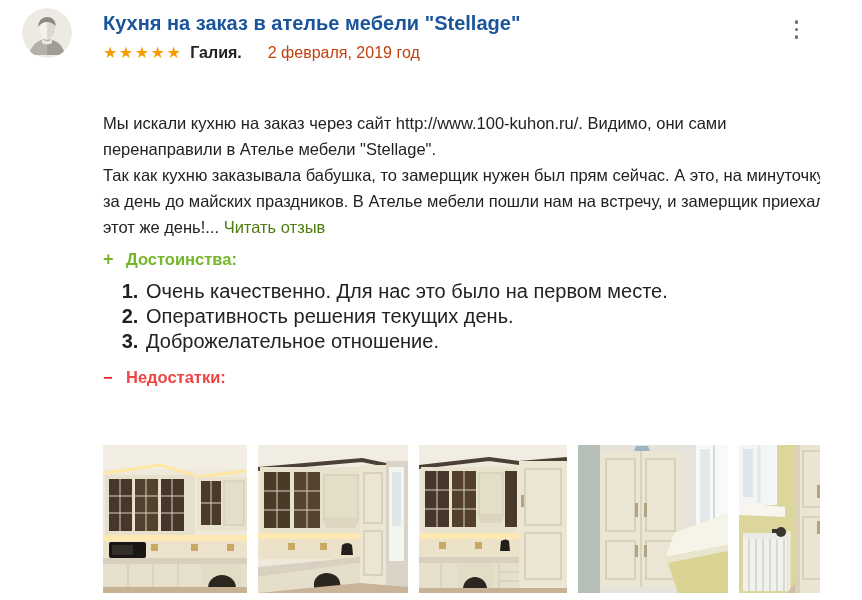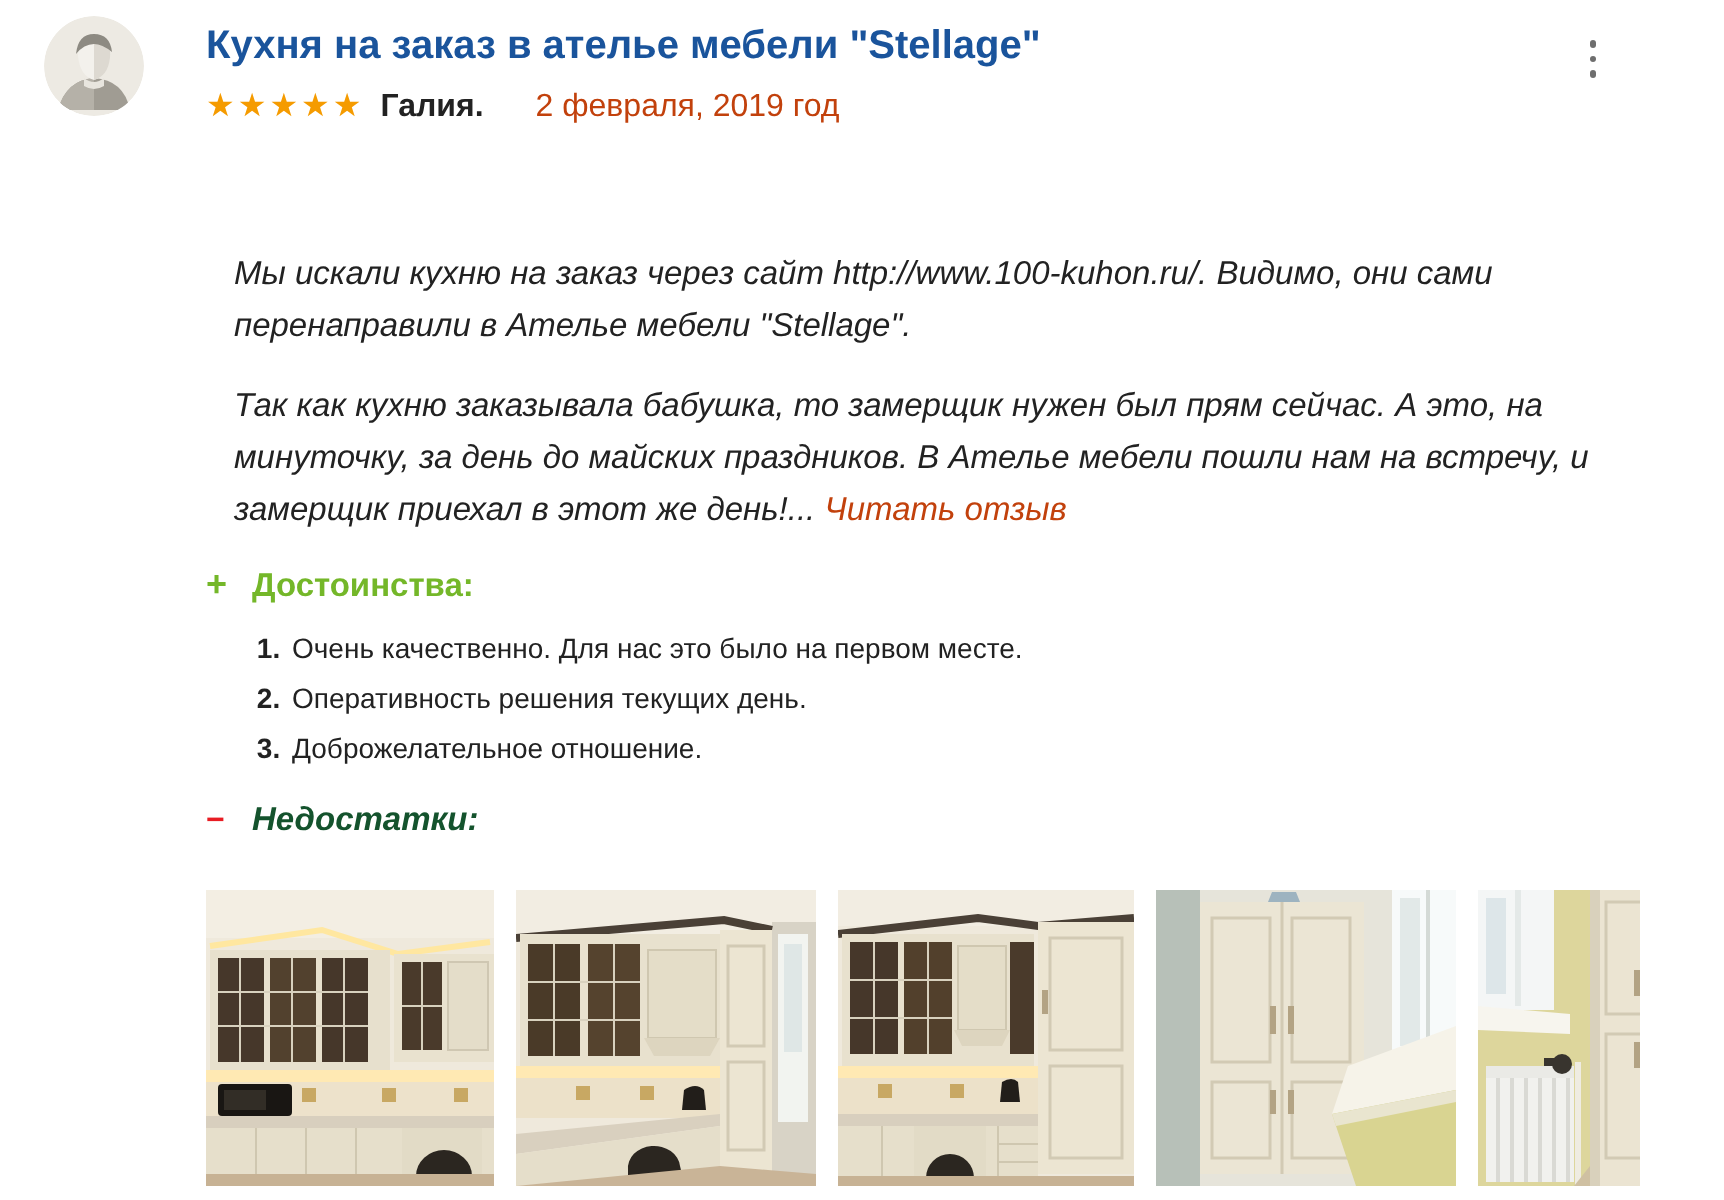--- a/index.html
+++ b/index.html
@@ -14,30 +14,30 @@
   .title{margin:0;font-size:20px;line-height:26px;font-weight:bold;color:#1a549c;cursor:pointer;}
   .meta-row{display:flex;align-items:baseline;margin-top:7px;font-size:16px;}
   .stars{color:#f59b00;font-size:16px;letter-spacing:1.5px;margin-right:8px;}
   .author{font-weight:bold;color:#222;margin-right:26px;}
   .date{color:#c2410c;}
   .kebab{position:absolute;right:19px;top:17px;display:flex;flex-direction:column;gap:4px;
          padding:3px;cursor:pointer;}
   .kebab i{width:3.5px;height:3.5px;border-radius:50%;background:#6e6e6e;display:block;}
   
   .content{position:absolute;left:103px;top:110px;width:744px;}
-  .review-text p{margin:14px;font-size:16.5px;line-height:26px;color:#222;font-style:italic;}
-  .read-more{color:#c2410c;text-decoration:none;cursor:pointer;}
+  .review-text p{margin:0;font-size:16.5px;line-height:26px;color:#222;}
+  .read-more{color:#4d7c0f;text-decoration:none;cursor:pointer;}
   
   .section-head{display:flex;align-items:baseline;margin-top:9px;font-size:16.5px;font-weight:bold;}
   .section-head .sign{width:23px;font-size:18px;font-weight:bold;}
   .pros .sign,.pros .sec-label{color:#74b729;}
   .cons .sign{color:#e81c23;font-size:16px;}
-  .cons .sec-label{color:#14532d;font-style:italic;}
+  .cons .sec-label{color:#ef4444;}
   ol{margin:9px 0 0 0;padding-left:41px;}
-  ol li{font-size:14px;line-height:24px;margin:0 0 1px 0;padding-left:2px;}
+  ol li{font-size:20px;line-height:24px;margin:0 0 1px 0;padding-left:2px;}
   ol li::marker{font-weight:bold;}
   .cons{margin-top:15px;}
   
   .photo-strip{position:absolute;left:103px;top:445px;display:flex;gap:11px;}
   .photo{height:148px;overflow:hidden;cursor:pointer;flex:0 0 auto;}
   .photo svg{display:block;height:148px;}
   .ln{stroke:#d8d1be;stroke-width:1;}
   .pframe{fill:none;stroke:#d2cab4;stroke-width:1.5;}
 </style>
 </head>

